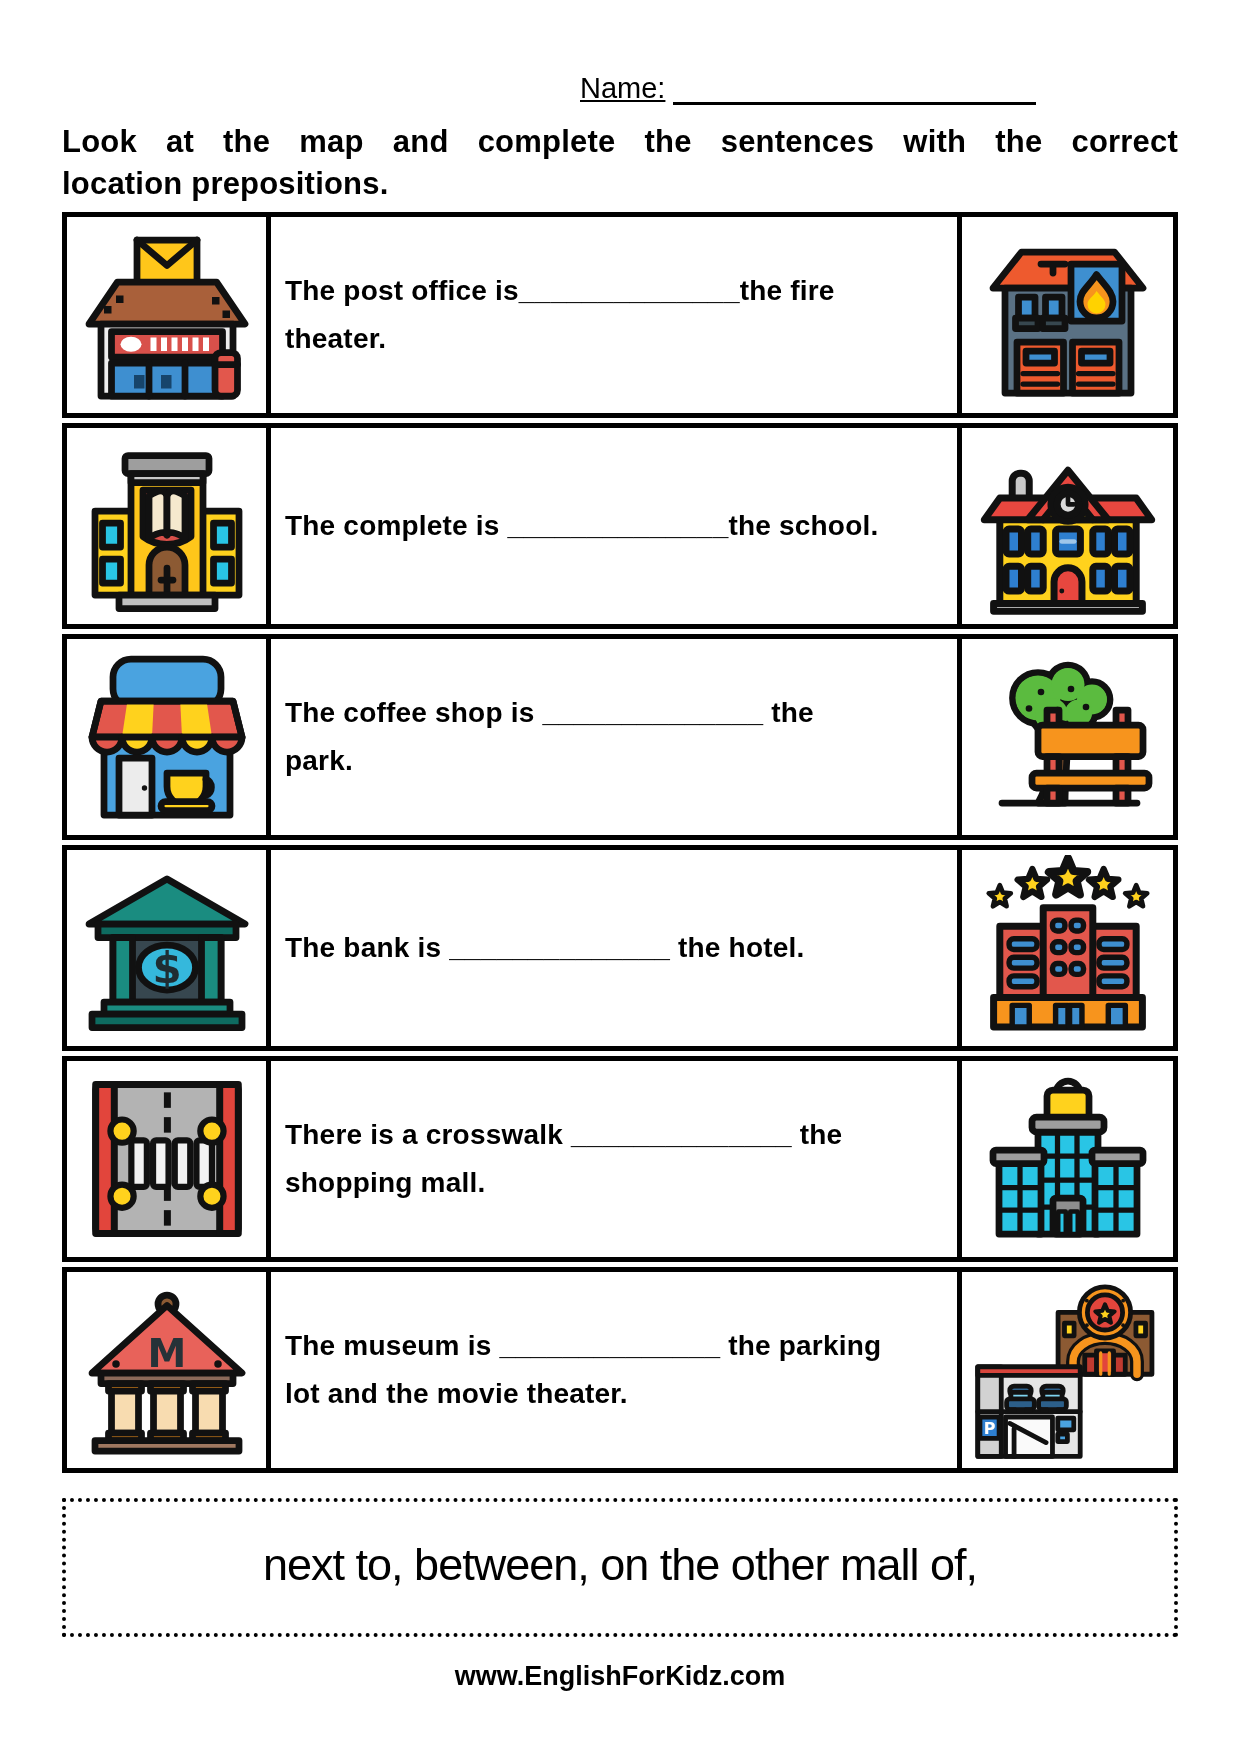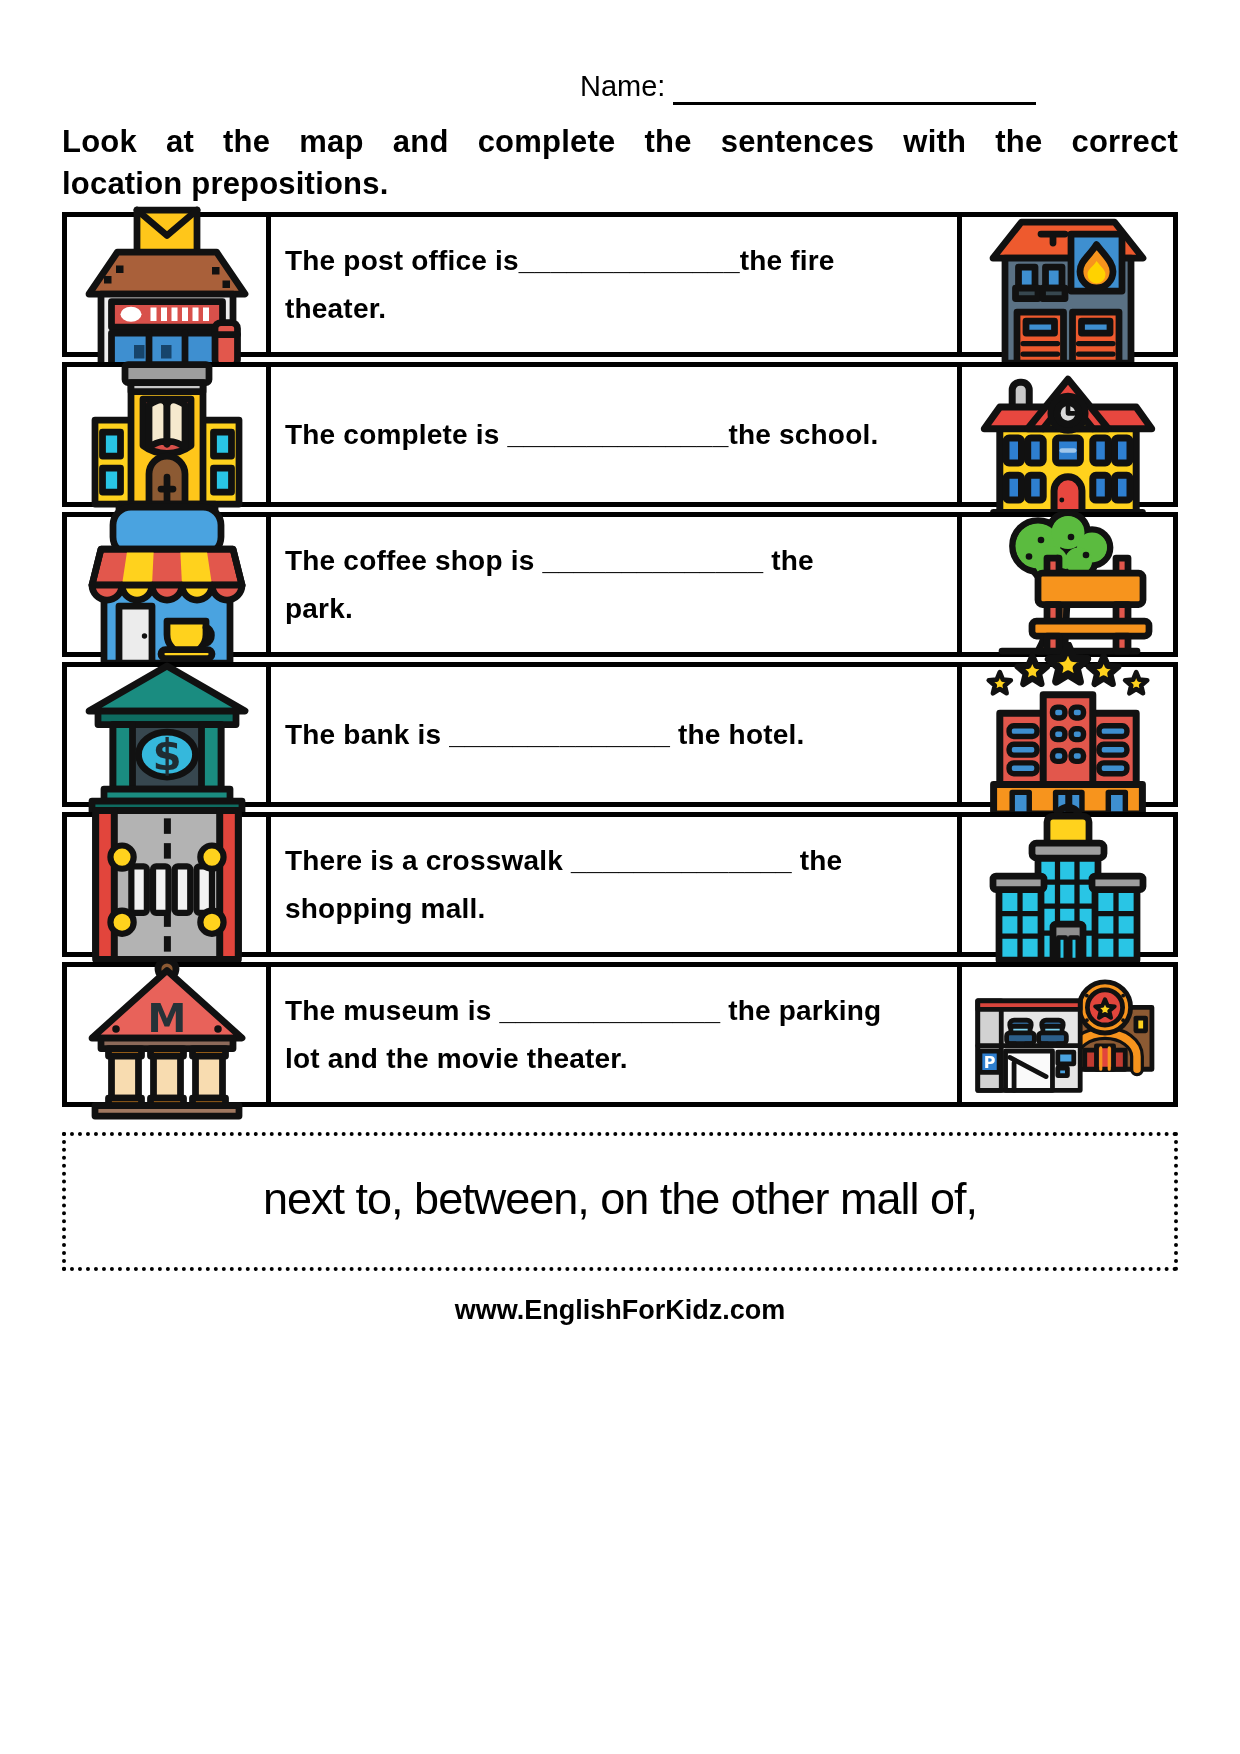--- a/index.html
+++ b/index.html
@@ -1,26 +1,26 @@
 <!DOCTYPE html>
 <html><head>
 <meta charset="utf-8">
 <style>
   html,body{margin:0;padding:0;background:#fff;color:#000;}
   body{width:1240px;height:1754px;font-family:"Liberation Sans",sans-serif;overflow:hidden;position:relative;}
 
-  .name-row{display:flex;align-items:flex-start;width:456px;margin:72px 0 0 580px;}
+  .name-row{display:flex;align-items:center;width:456px;margin:72px 0 0 580px;text-decoration:underline;}
   .name-label{font-size:29px;line-height:1;}
   .name-line{flex:1;border-bottom:3px solid #000;height:30px;margin-left:8px;}
 
   .instructions{margin:16px 62px 0;font-size:31px;font-weight:bold;line-height:1.34;letter-spacing:.2px;}
   .just{text-align:justify;text-align-last:justify;}
 
   .worksheet-table{margin:8px 62px 0;}
-  .row{display:flex;height:145px;margin-bottom:5px;}
+  .row{display:flex;height:206px;margin-bottom:5px;}
   .cell{border:5px solid #000;background:#fff;box-sizing:border-box;display:flex;align-items:center;justify-content:center;}
   .cell + .cell{margin-left:-5px;}
   .cell-left{width:209px;flex:none;}
   .cell-mid{flex:1;justify-content:flex-start;padding:0 8px 0 14px;}
   .cell-right{width:221px;flex:none;position:relative;}
   .sentence{font-weight:bold;font-size:28px;line-height:1.7;letter-spacing:.2px;}
   .icon-lg{width:180px;height:180px;display:block;}
   .icon-xl{width:186px;height:186px;display:block;}
   .theater-pos{position:absolute;top:2px;right:4px;width:128px;height:128px;}
   .parking-pos{position:absolute;bottom:3px;left:3px;width:128px;height:128px;}

